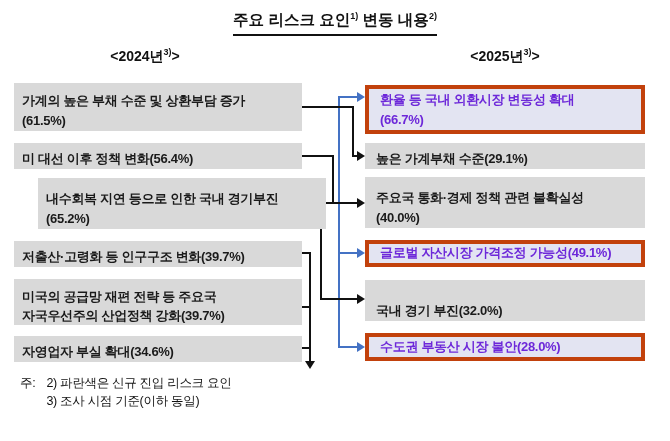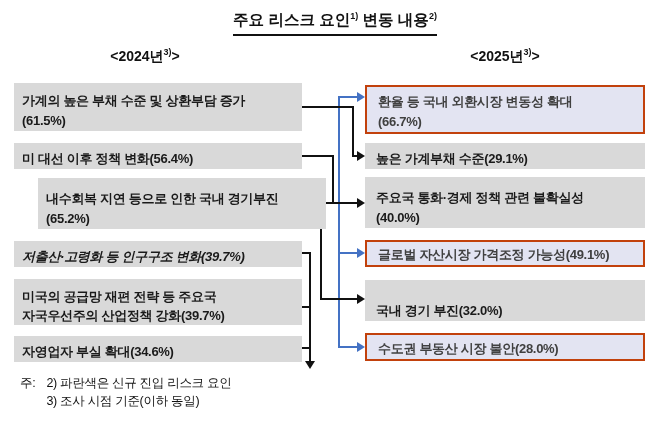--- a/index.html
+++ b/index.html
@@ -16,21 +16,21 @@
   .title .tline{display:inline-block;border-bottom:2px solid #111;padding-bottom:3px;}
   sup{font-size:9px;vertical-align:super;line-height:0;}
   .colhdr{
     position:absolute;top:48px;font-size:14px;font-weight:bold;color:#111;width:220px;text-align:center;
   }
   .box{
     position:absolute;box-sizing:border-box;display:flex;flex-direction:column;justify-content:flex-end;
     font-size:13px;font-weight:bold;line-height:20px;letter-spacing:-0.3px;
   }
   .gray{background:#d9d9d9;color:#1a1a1a;}
-  .newbox{background:#e3e4f2;border:2px solid #c2410c;color:#404040;}
+  .newbox{background:#e3e4f2;border:4px solid #c2410c;color:#6d28d9;}
   .lbox{left:14px;width:288px;padding-left:8px;}
   .rbox{left:365px;width:280px;padding-left:11px;}
   .hl{position:absolute;height:2px;background:#111;}
   .vl{position:absolute;width:2px;background:#111;}
   .hlb{position:absolute;height:2px;background:#4472c4;}
   .vlb{position:absolute;width:2px;background:#4472c4;}
   .ar{position:absolute;width:0;height:0;border-top:5px solid transparent;border-bottom:5px solid transparent;border-left:8px solid #111;}
   .arb{position:absolute;width:0;height:0;border-top:5px solid transparent;border-bottom:5px solid transparent;border-left:8px solid #4472c4;}
   .ad{position:absolute;width:0;height:0;border-left:5px solid transparent;border-right:5px solid transparent;border-top:8px solid #111;}
   .notes{position:absolute;left:20px;top:374px;display:flex;font-size:12.5px;color:#111;letter-spacing:-0.3px;}
@@ -82,21 +82,21 @@
     <div>가계의 높은 부채 수준 및 상환부담 증가</div>
     <div>(61.5%)</div>
   </div>
   <div class="box gray lbox" style="top:143px;height:26px;">
     <div>미 대선 이후 정책 변화(56.4%)</div>
   </div>
   <div class="box gray lbox" style="top:178px;height:51px;margin-left:24px;">
     <div>내수회복 지연 등으로 인한 국내 경기부진</div>
     <div>(65.2%)</div>
   </div>
-  <div class="box gray lbox" style="top:241px;height:26px;font-style:italic;">
+  <div class="box gray lbox" style="top:241px;height:26px;">
     <div>저출산·고령화 등 인구구조 변화(39.7%)</div>
   </div>
   <div class="box gray lbox" style="top:279px;height:46px;line-height:19px;">
     <div>미국의 공급망 재편 전략 등 주요국</div>
     <div>자국우선주의 산업정책 강화(39.7%)</div>
   </div>
   <div class="box gray lbox" style="top:336px;height:26px;">
     <div>자영업자 부실 확대(34.6%)</div>
   </div>
 

